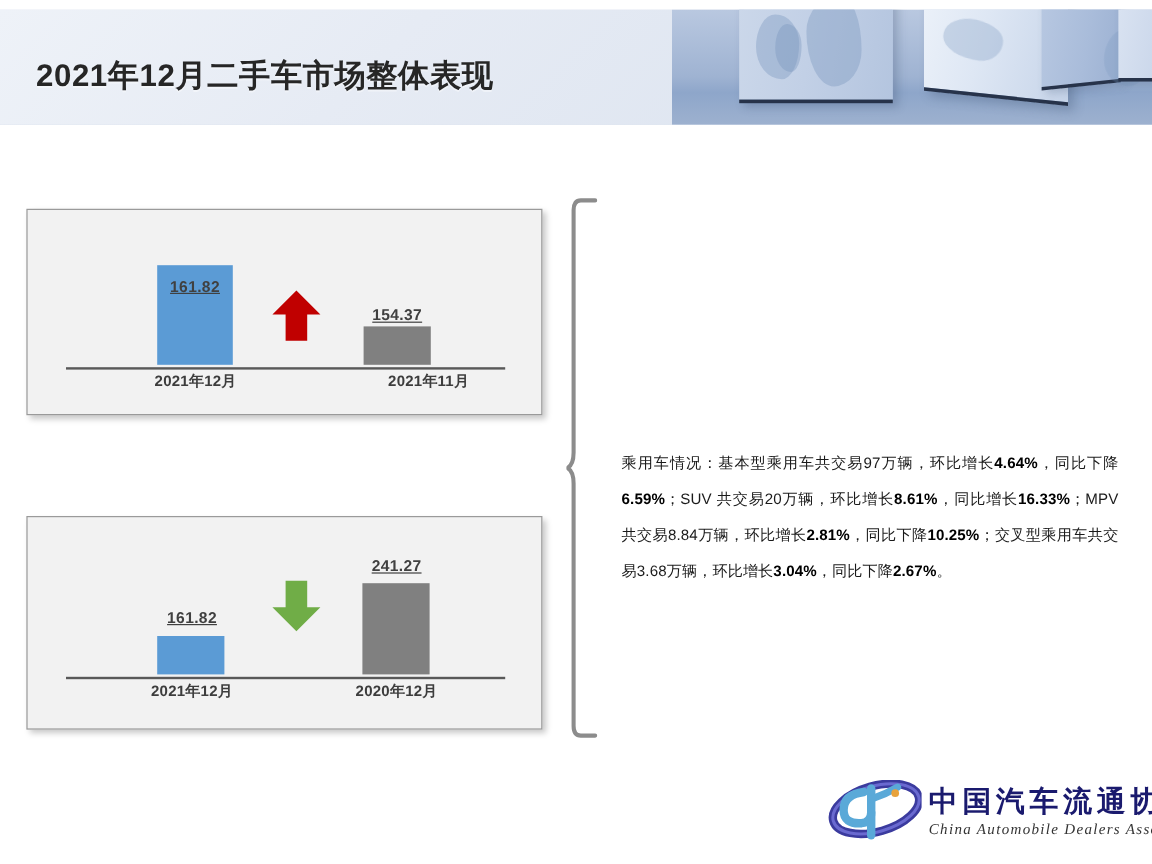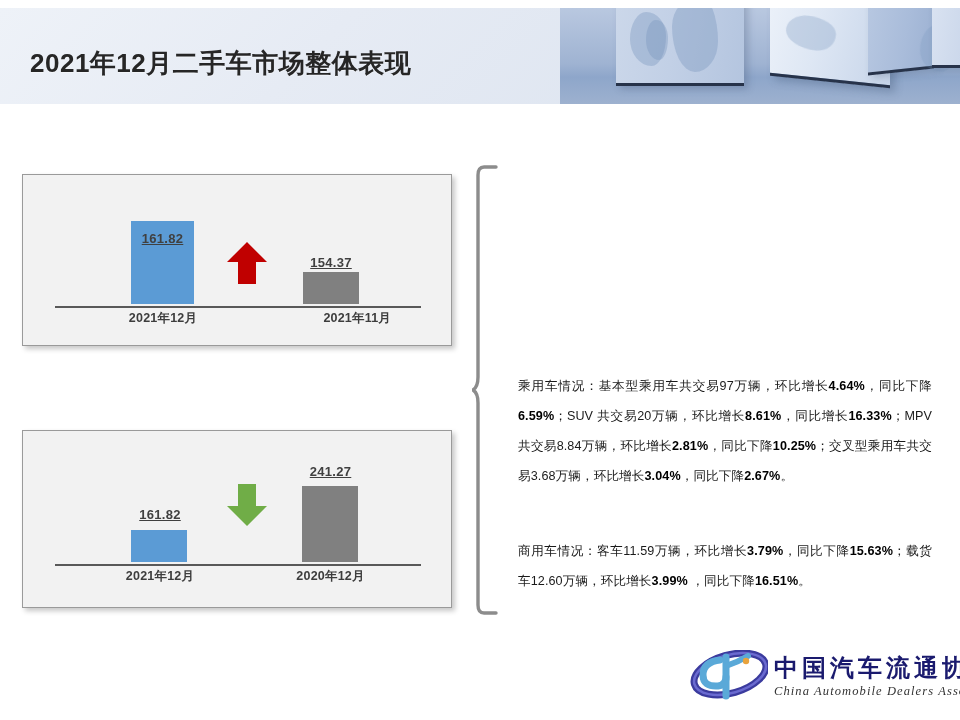--- a/index.html
+++ b/index.html
@@ -288,21 +288,20 @@
 
   <div class="brace">
     <svg width="26" height="452" viewBox="0 0 26 452">
       <path d="M24 3 H12 Q6 3 6 11 V213 Q6 223 1 226 Q6 229 6 239 V441 Q6 449 12 449 H24" fill="none" stroke="#8c8c8c" stroke-width="3.4" stroke-linecap="round" stroke-linejoin="round"></path>
     </svg>
   </div>
 
 
   <div class="body-text" id="para-2"><span>乘用车情况：基本型乘用车共交易97万辆，环比增长</span><span class="up">4.64%</span><span>，同比下降</span><span class="down">6.59%</span><span>；SUV 共交易20万辆，环比增长</span><span class="up">8.61%</span><span>，同比增长</span><span class="up">16.33%</span><span>；MPV共交易8.84万辆，环比增长</span><span class="up">2.81%</span><span>，同比下降</span><span class="down">10.25%</span><span>；交叉型乘用车共交易3.68万辆，环比增长</span><span class="up">3.04%</span><span>，同比下降</span><span class="down">2.67%</span><span>。</span></div>
 
-  <div class="body-text" id="para-3"><span>商用车情况：客车11.59万辆，环比增长</span><span class="up">3.79%</span><span>，同比下降</span><span class="down">15.63%</span><span>；载货车12.60万辆，环比增长</span><span class="up">3.99%</span><span> ，同比下降</span><span class="down">16.51%</span><span>。</span></div>
 
   <div class="logo">
     <div class="logo-mark">
       <svg width="78" height="56" viewBox="0 0 78 56">
         <ellipse cx="40" cy="24" rx="37" ry="19" transform="rotate(-16 40 24)" fill="none" stroke="#3b3b9e" stroke-width="7"></ellipse>
         <ellipse cx="40" cy="24" rx="37" ry="19" transform="rotate(-16 40 24)" fill="none" stroke="#6a6ad0" stroke-width="2.5"></ellipse>
         <path d="M30 10 Q13 12 13 25 Q13 37 28 36 Q36 35 36 27" fill="none" stroke="#5aa9d8" stroke-width="7" stroke-linecap="round"></path>
         <path d="M36 7 L36 46" stroke="#5aa9d8" stroke-width="7" stroke-linecap="round"></path>
         <path d="M36 16 Q48 12 58 6" fill="none" stroke="#5aa9d8" stroke-width="6" stroke-linecap="round"></path>
         <circle cx="56" cy="11" r="3.2" fill="#e8a33d"></circle>

